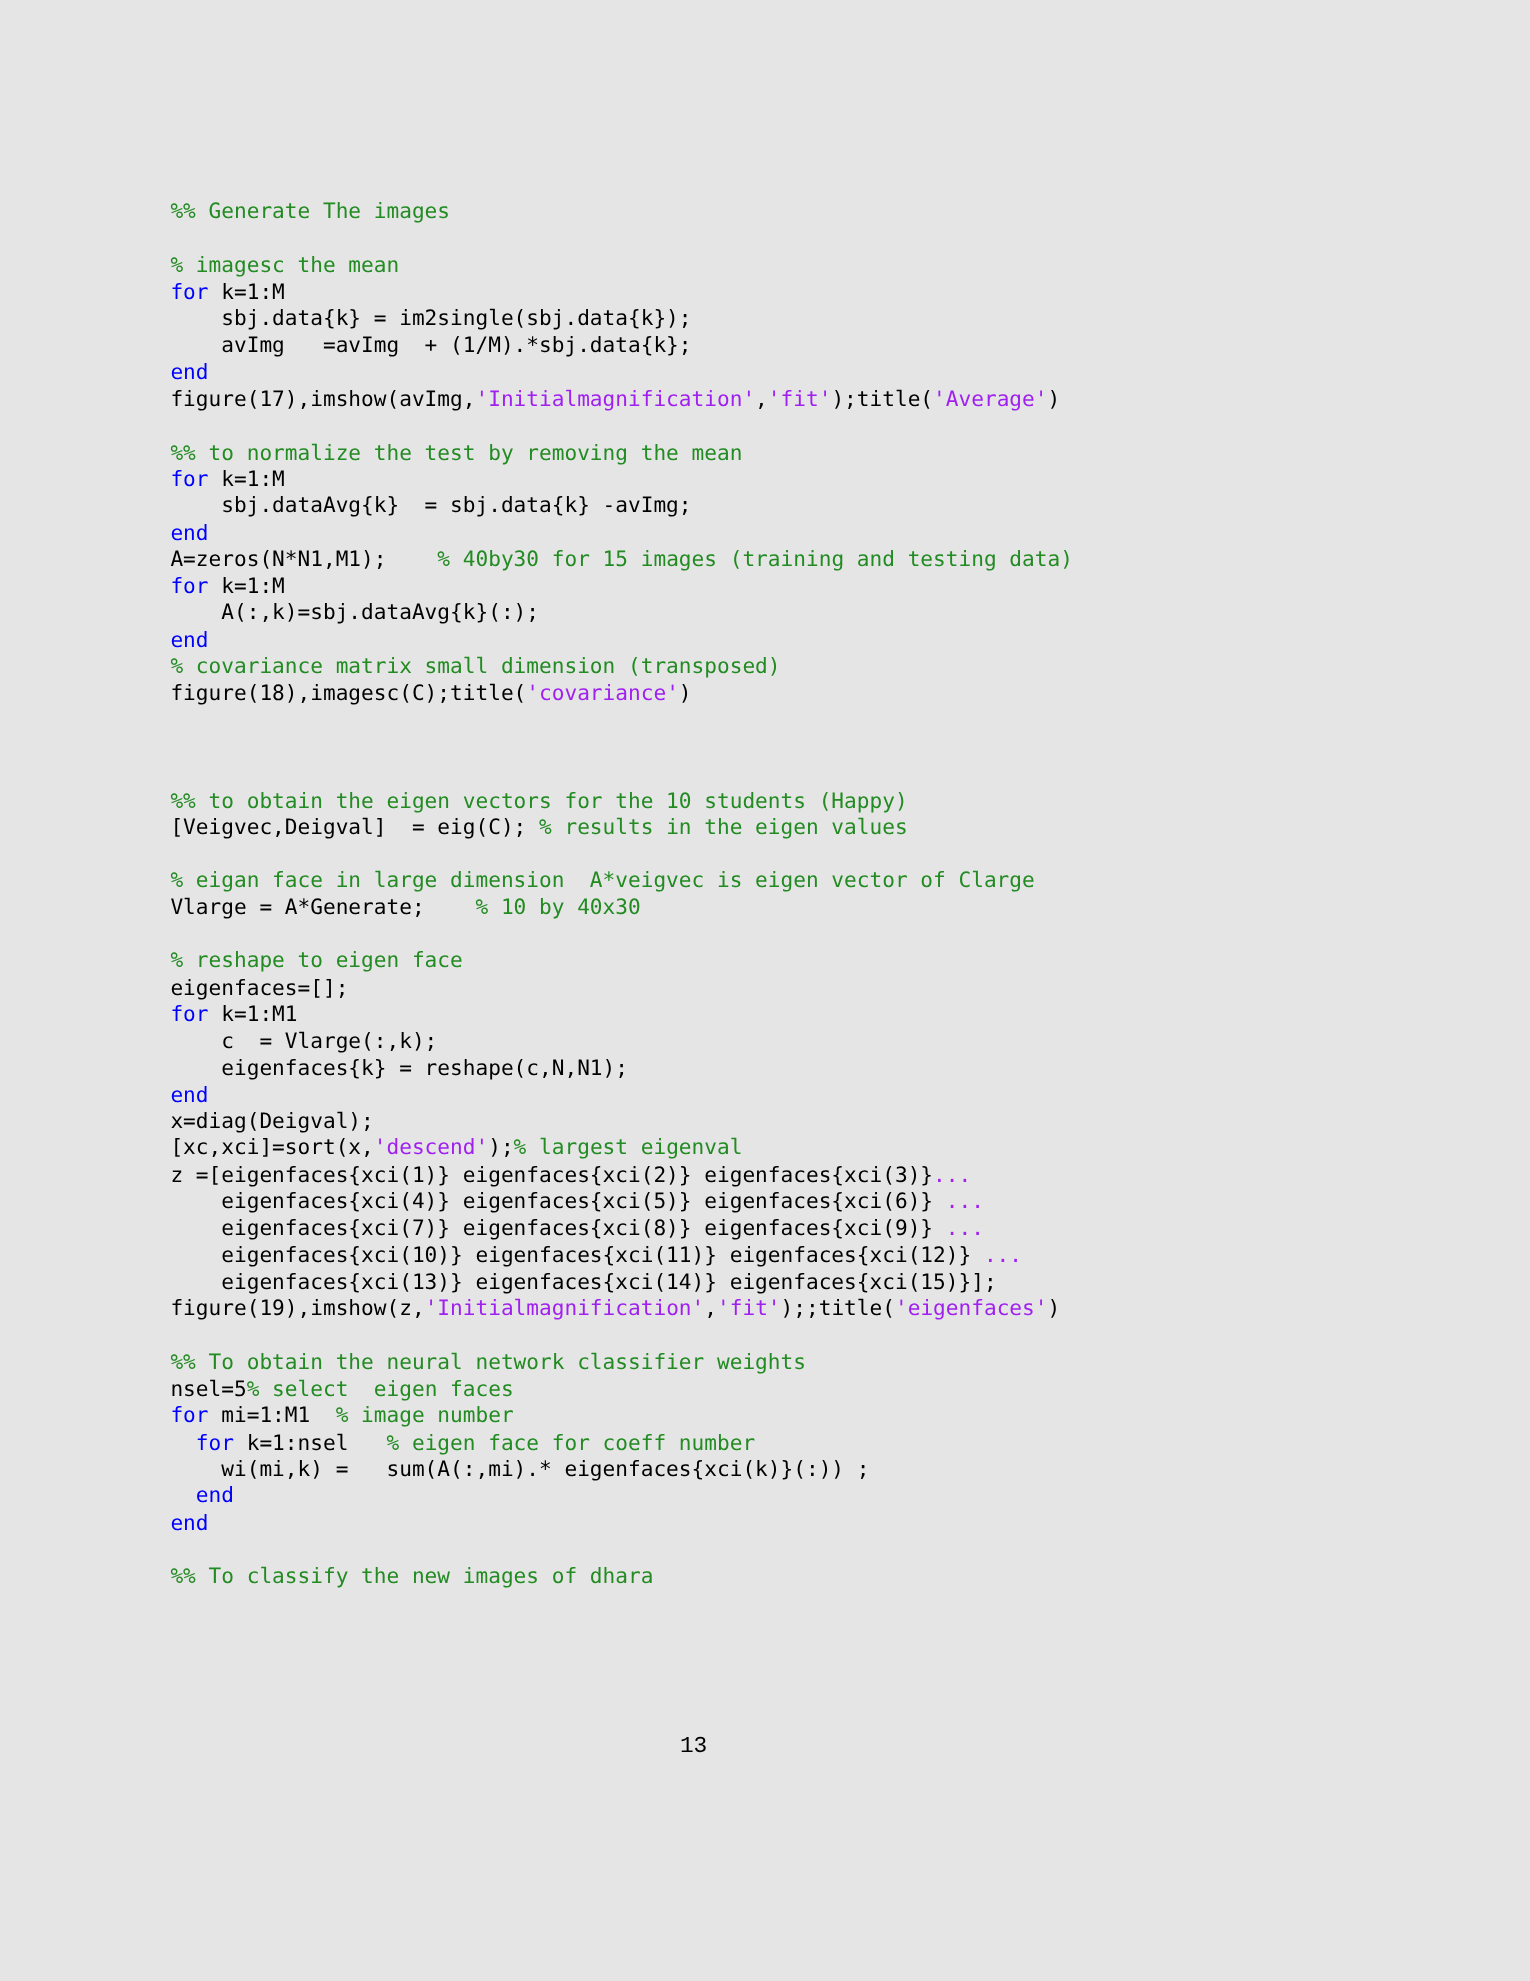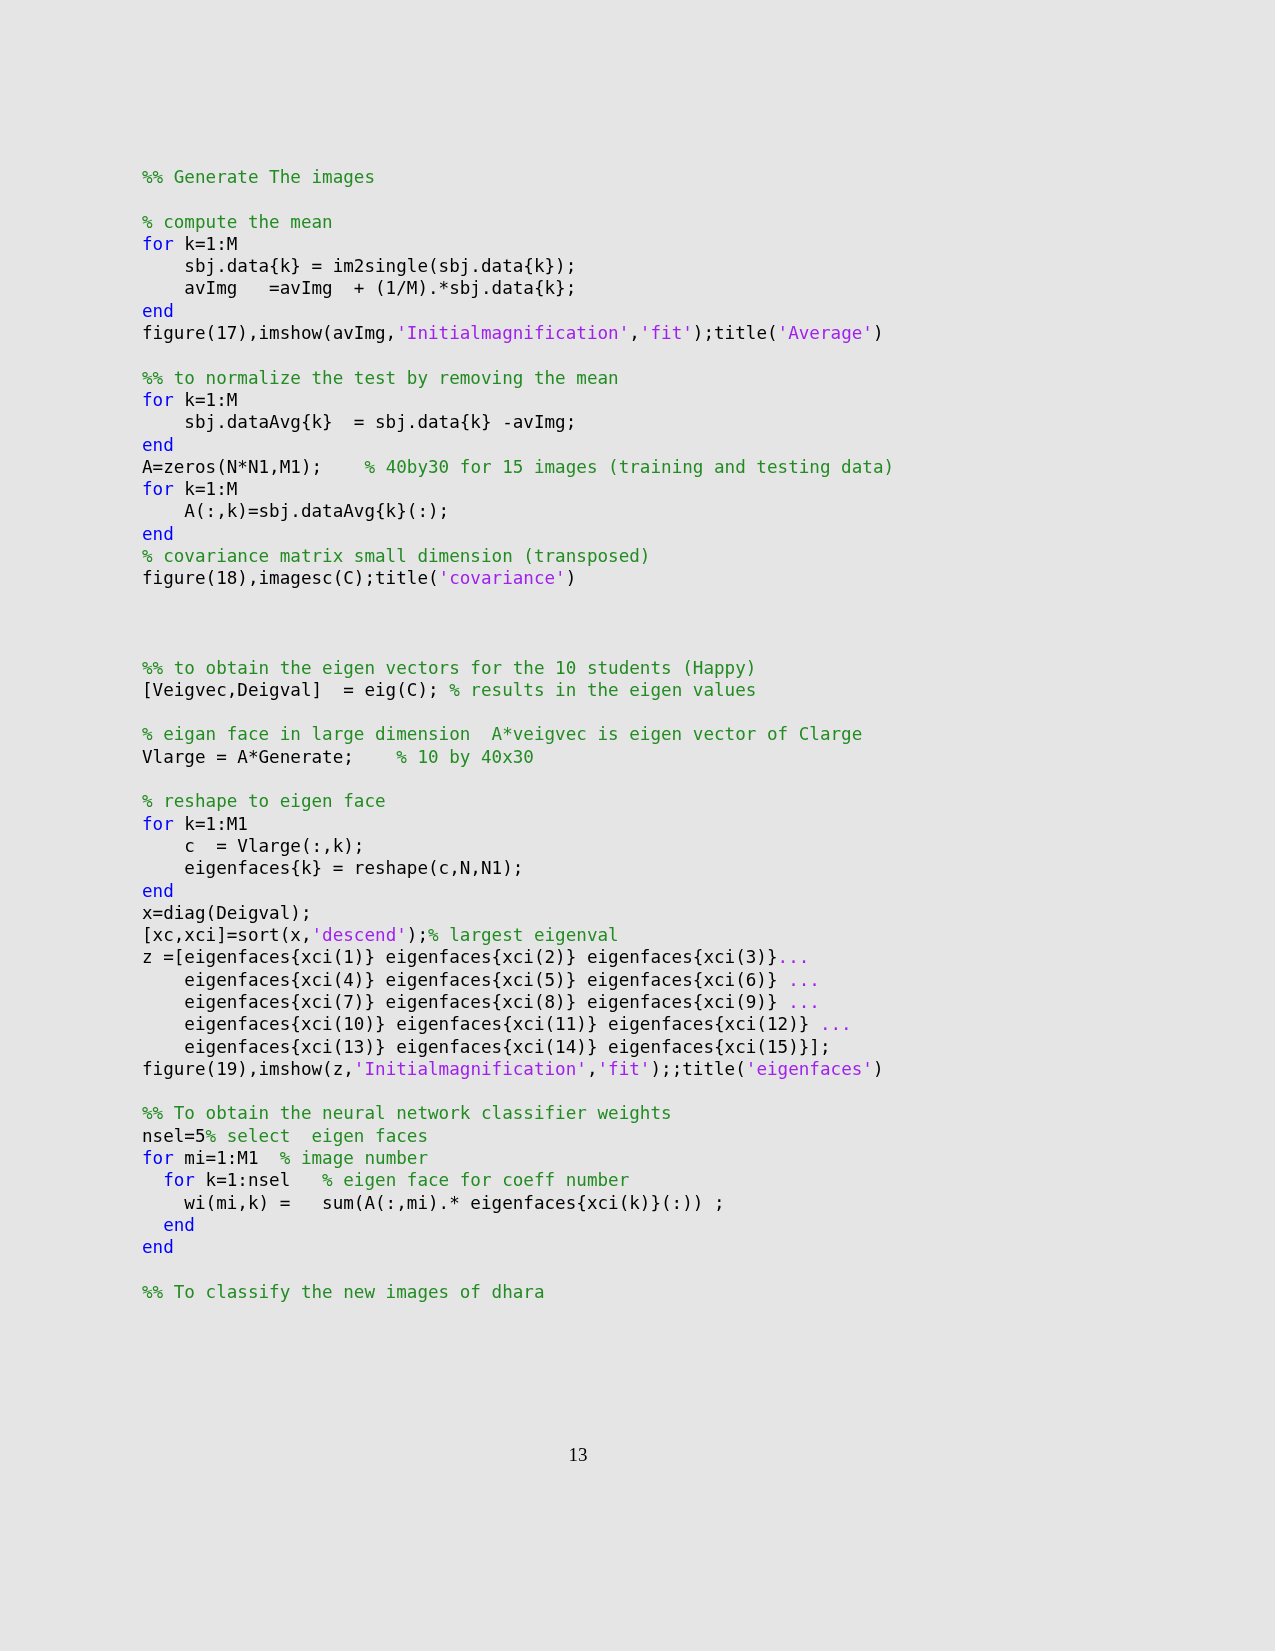--- a/index.html
+++ b/index.html
@@ -44,34 +44,34 @@
   .tok-str  { color: #a020f0; }
   .tok-cont { color: #a020f0; }
   .tok-norm { color: #000000; }
 
   .page-number {
     position: absolute;
     left: 0;
     top: 1444px;
     width: 1156px;
     text-align: center;
-    font-family: Liberation Serif, serif;
+    font-family: Liberation Mono, monospace;
     font-size: 19px;
     color: #000000;
   }
 </style>
 </head>
 <body>
 
 <div class="page">
 
   <div class="code-area" id="code-area">
       <div class="code-line"><span class="tok-cmt">%% Generate The images</span></div>
       <div class="code-line blank"><span class="tok-norm"></span></div>
-      <div class="code-line"><span class="tok-cmt">% compute the mean</span></div>
+      <div class="code-line"><span class="tok-cmt">% imagesc the mean</span></div>
       <div class="code-line"><span class="tok-kw">for</span><span class="tok-norm"> k=1:M</span></div>
       <div class="code-line"><span class="tok-norm">    sbj.data{k} = im2single(sbj.data{k});</span></div>
       <div class="code-line"><span class="tok-norm">    avImg   =avImg  + (1/M).*sbj.data{k};</span></div>
       <div class="code-line"><span class="tok-kw">end</span></div>
       <div class="code-line"><span class="tok-norm">figure(17),imshow(avImg,</span><span class="tok-str">'Initialmagnification'</span><span class="tok-norm">,</span><span class="tok-str">'fit'</span><span class="tok-norm">);title(</span><span class="tok-str">'Average'</span><span class="tok-norm">)</span></div>
       <div class="code-line blank"><span class="tok-norm"></span></div>
       <div class="code-line"><span class="tok-cmt">%% to normalize the test by removing the mean</span></div>
       <div class="code-line"><span class="tok-kw">for</span><span class="tok-norm"> k=1:M</span></div>
       <div class="code-line"><span class="tok-norm">    sbj.dataAvg{k}  = sbj.data{k} -avImg;</span></div>
       <div class="code-line"><span class="tok-kw">end</span></div>
@@ -84,20 +84,21 @@
       <div class="code-line blank"><span class="tok-norm"></span></div>
       <div class="code-line blank"><span class="tok-norm"></span></div>
       <div class="code-line blank"><span class="tok-norm"></span></div>
       <div class="code-line"><span class="tok-cmt">%% to obtain the eigen vectors for the 10 students (Happy)</span></div>
       <div class="code-line"><span class="tok-norm">[Veigvec,Deigval]  = eig(C); </span><span class="tok-cmt">% results in the eigen values</span></div>
       <div class="code-line blank"><span class="tok-norm"></span></div>
       <div class="code-line"><span class="tok-cmt">% eigan face in large dimension  A*veigvec is eigen vector of Clarge</span></div>
       <div class="code-line"><span class="tok-norm">Vlarge = A*Generate;    </span><span class="tok-cmt">% 10 by 40x30</span></div>
       <div class="code-line blank"><span class="tok-norm"></span></div>
       <div class="code-line"><span class="tok-cmt">% reshape to eigen face</span></div>
+      <div class="code-line"><span class="tok-norm">eigenfaces=[];</span></div>
       <div class="code-line"><span class="tok-kw">for</span><span class="tok-norm"> k=1:M1</span></div>
       <div class="code-line"><span class="tok-norm">    c  = Vlarge(:,k);</span></div>
       <div class="code-line"><span class="tok-norm">    eigenfaces{k} = reshape(c,N,N1);</span></div>
       <div class="code-line"><span class="tok-kw">end</span></div>
       <div class="code-line"><span class="tok-norm">x=diag(Deigval);</span></div>
       <div class="code-line"><span class="tok-norm">[xc,xci]=sort(x,</span><span class="tok-str">'descend'</span><span class="tok-norm">);</span><span class="tok-cmt">% largest eigenval</span></div>
       <div class="code-line"><span class="tok-norm">z =[eigenfaces{xci(1)} eigenfaces{xci(2)} eigenfaces{xci(3)}</span><span class="tok-cont">...</span></div>
       <div class="code-line"><span class="tok-norm">    eigenfaces{xci(4)} eigenfaces{xci(5)} eigenfaces{xci(6)} </span><span class="tok-cont">...</span></div>
       <div class="code-line"><span class="tok-norm">    eigenfaces{xci(7)} eigenfaces{xci(8)} eigenfaces{xci(9)} </span><span class="tok-cont">...</span></div>
       <div class="code-line"><span class="tok-norm">    eigenfaces{xci(10)} eigenfaces{xci(11)} eigenfaces{xci(12)} </span><span class="tok-cont">...</span></div>

